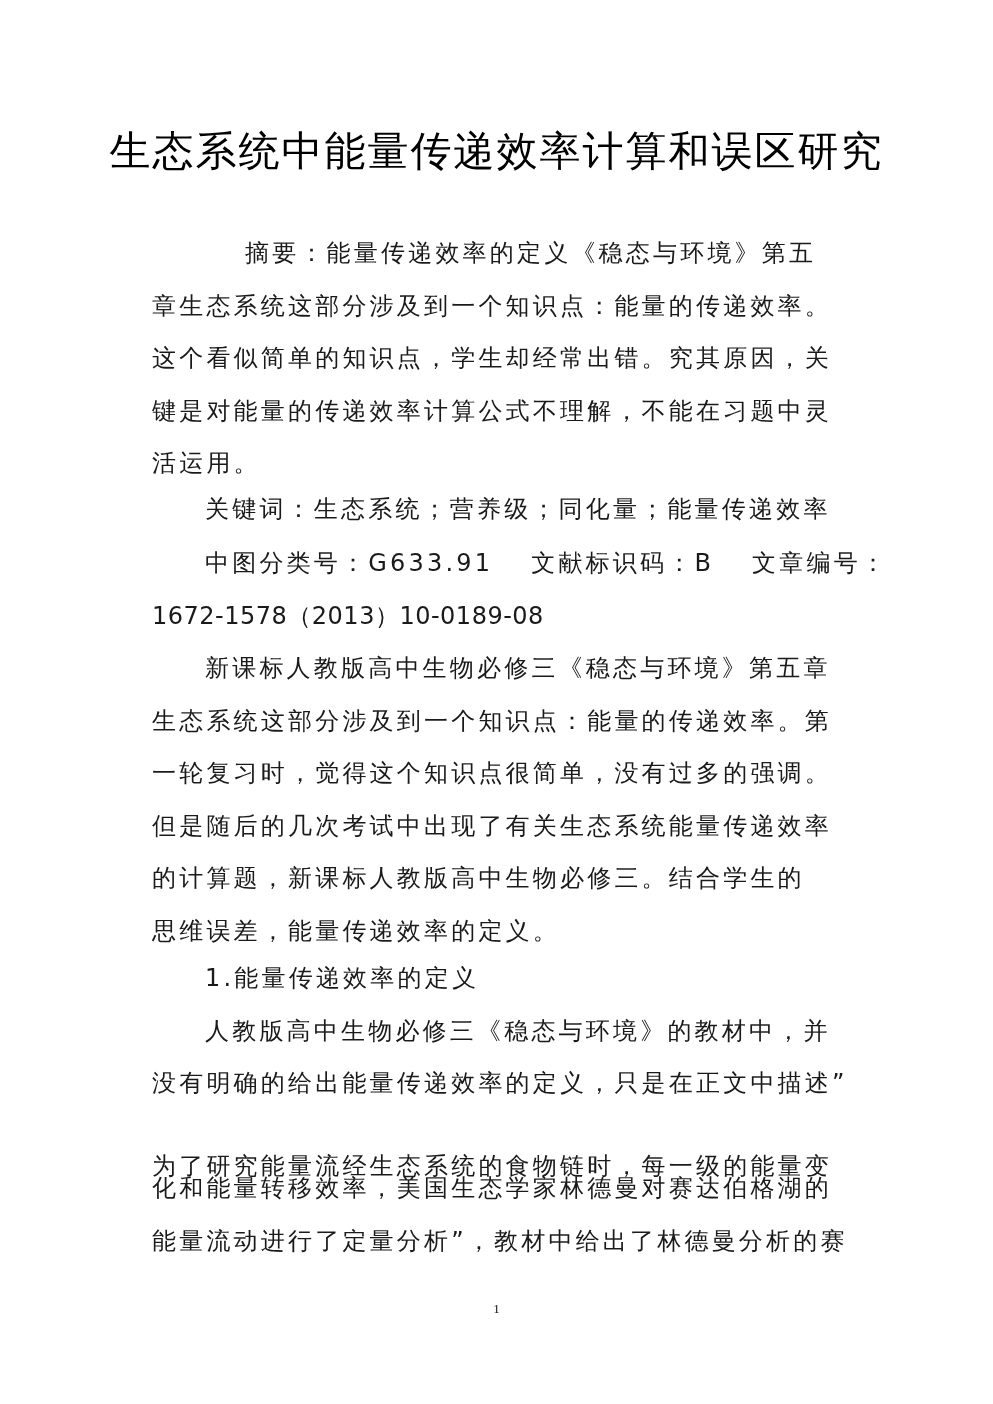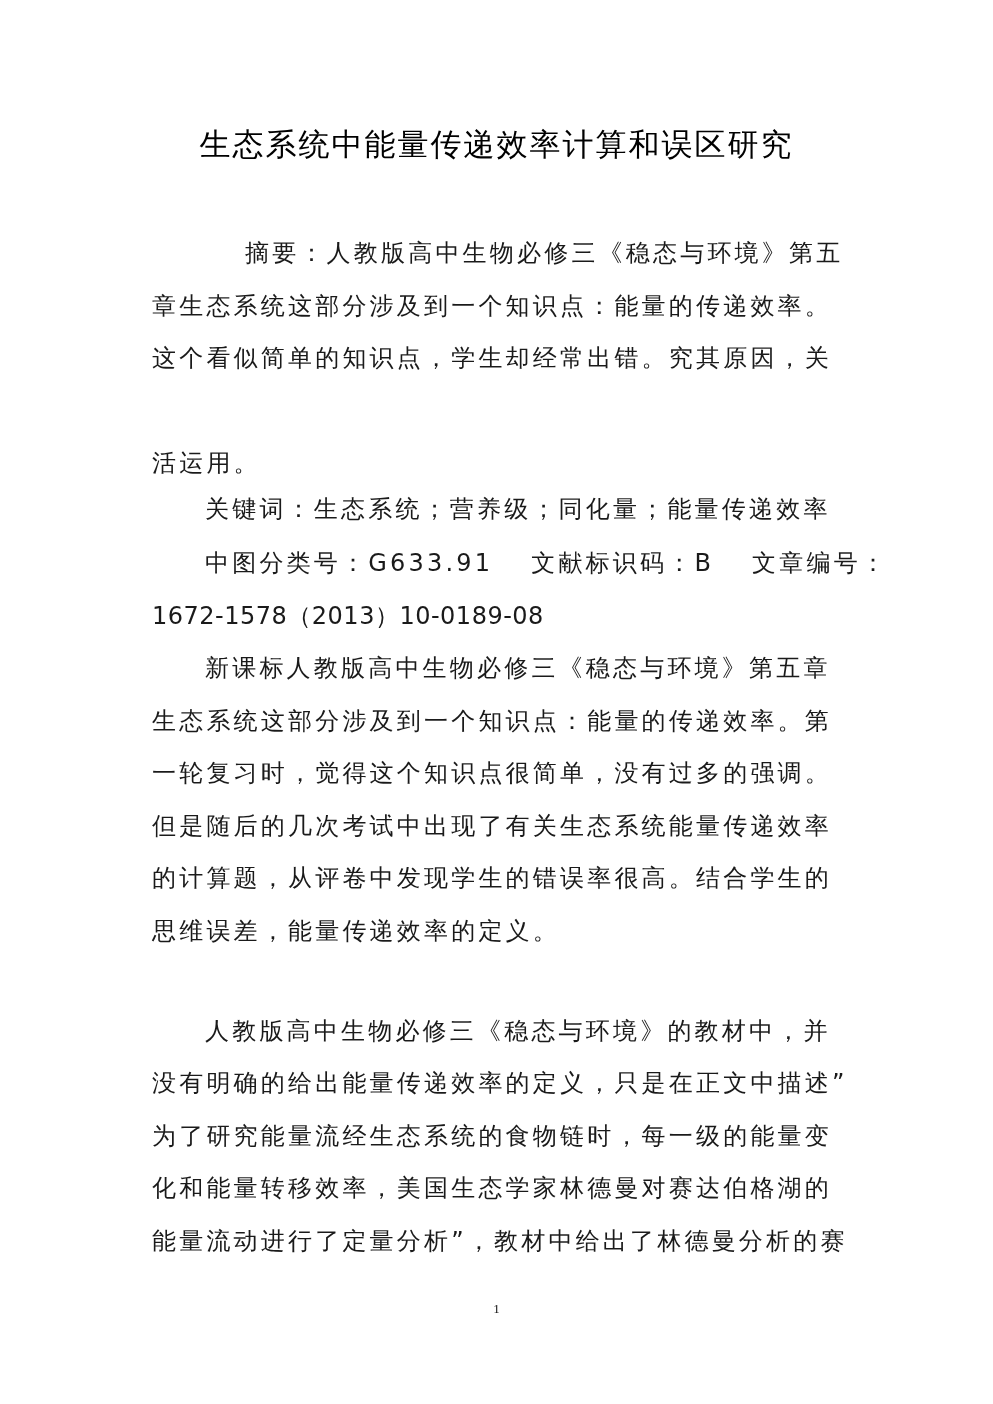--- a/index.html
+++ b/index.html
@@ -1,48 +1,50 @@
 <!DOCTYPE html>
 <html><head>
 <meta charset="utf-8">
 <style>
   html, body { margin: 0; padding: 0; background: #ffffff; }
   body { width: 993px; height: 1404px; position: relative; overflow: hidden;
          font-family: "DejaVu Serif", "Liberation Serif", serif; color: #111; }
   .page { position: absolute; left: 0; top: 0; width: 993px; height: 1404px; background: #fff; }
   .title { position: absolute; top: 124px; left: 0; width: 993px; text-align: center;
-           font-size: 31px; letter-spacing: 2px; font-family: "DejaVu Sans", sans-serif; font-weight: normal; color:#000; }
+           font-size: 41px; letter-spacing: 2px; font-family: "DejaVu Sans", sans-serif; font-weight: normal; color:#000; }
   .line { position: absolute; left: 152px; white-space: nowrap; font-size: 24px;
           letter-spacing: 3.2px; font-family: "DejaVu Sans", sans-serif; color:#1a1a1a; line-height: 30px; }
   .page-num { position: absolute; top: 1301px; left: 0; width: 993px; text-align: center;
               font-size: 13px; font-family: "Liberation Serif", serif; color:#111; }
 </style>
 </head>
 <body>
 
 <div class="page">
   <div class="title">生态系统中能量传递效率计算和误区研究</div>
 
-  <div class="line" style="top:238px; left:245px;">摘要：人教版高中生物必修三《稳态与环境》第五</div>
+  <div class="line" style="top:238px; left:245px;">摘要：能量传递效率的定义《稳态与环境》第五</div>
   <div class="line" style="top:291px;">章生态系统这部分涉及到一个知识点：能量的传递效率。</div>
   <div class="line" style="top:343px;">这个看似简单的知识点，学生却经常出错。究其原因，关</div>
+  <div class="line" style="top:396px;">键是对能量的传递效率计算公式不理解，不能在习题中灵</div>
   <div class="line" style="top:448px;">活运用。</div>
 
   <div class="line" style="top:496px; left:205px;font-family:Liberation Mono, monospace;">关键词：生态系统；营养级；同化量；能量传递效率</div>
 
   <div class="line" style="top:548px; left:205px;">中图分类号：G633.91　 文献标识码：B　 文章编号：</div>
   <div class="line" style="top:601px; letter-spacing:0.5px;">1672-1578（2013）10-0189-08</div>
 
   <div class="line" style="top:706px;">生态系统这部分涉及到一个知识点：能量的传递效率。第</div>
   <div class="line" style="top:653px; left:205px;">新课标人教版高中生物必修三《稳态与环境》第五章</div>
   <div class="line" style="top:758px;">一轮复习时，觉得这个知识点很简单，没有过多的强调。</div>
   <div class="line" style="top:811px;">但是随后的几次考试中出现了有关生态系统能量传递效率</div>
-  <div class="line" style="top:863px;">的计算题，从评卷中发现学生的错误率很高。结合学生的</div>
+  <div class="line" style="top:863px;">的计算题，新课标人教版高中生物必修三。结合学生的</div>
   <div class="line" style="top:916px;">思维误差，能量传递效率的定义。</div>
 
+  <div class="line" style="top:963px; left:205px;">1.能量传递效率的定义</div>
   <div class="line" style="top:1016px; left:205px;">人教版高中生物必修三《稳态与环境》的教材中，并</div>
   <div class="line" style="top:1068px;">没有明确的给出能量传递效率的定义，只是在正文中描述”</div>
-  <div class="line" style="top:1121px;">为了研究能量流经生态系统的食物链时，每一级的能量变</div>
+  <div class="line" style="top:1151px;">为了研究能量流经生态系统的食物链时，每一级的能量变</div>
   <div class="line" style="top:1173px;">化和能量转移效率，美国生态学家林德曼对赛达伯格湖的</div>
   <div class="line" style="top:1226px;">能量流动进行了定量分析”，教材中给出了林德曼分析的赛</div>
 
   <div class="page-num">1</div>
 </div>
 
 </body></html>

